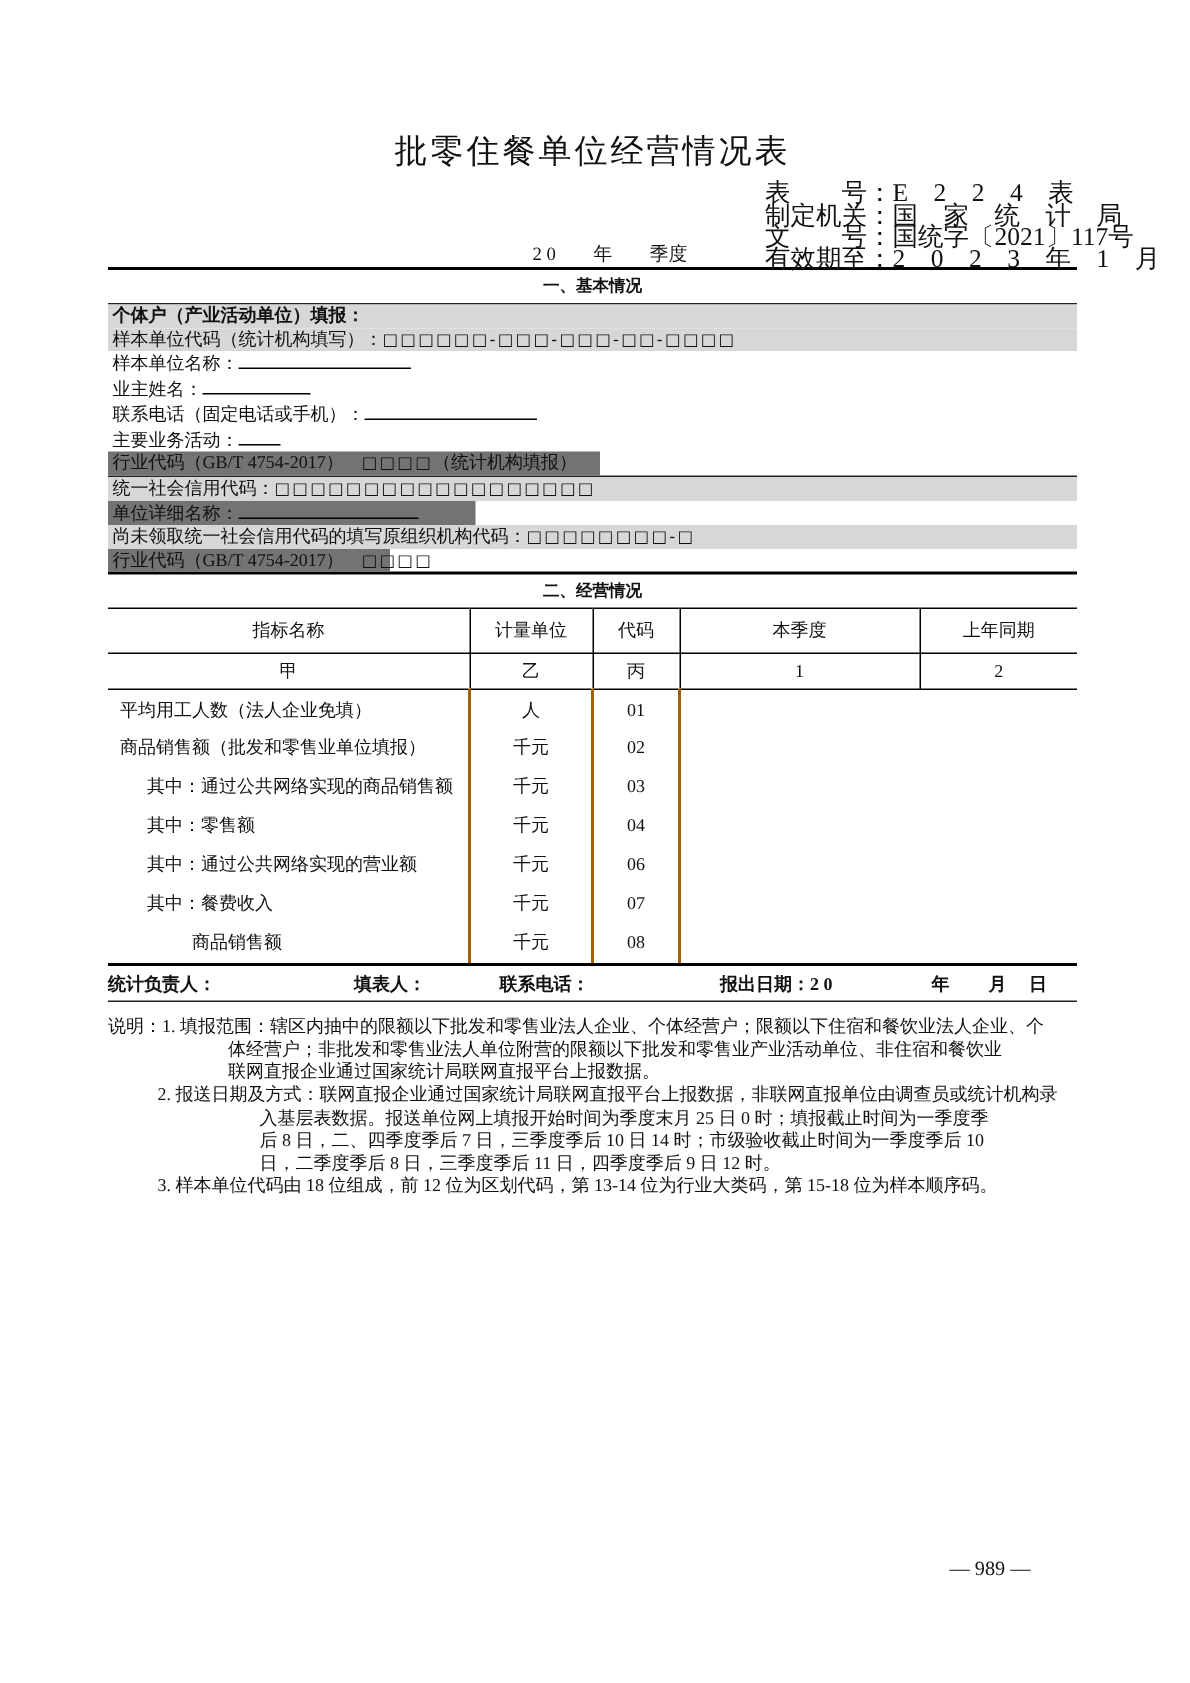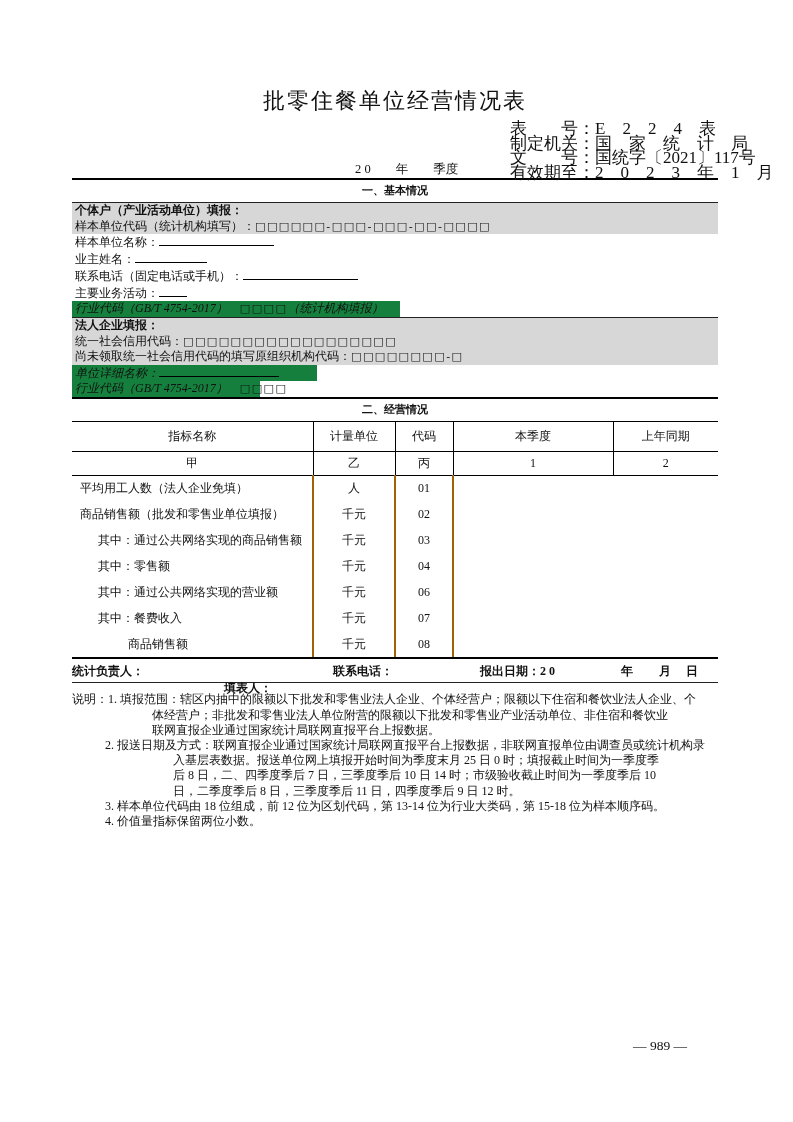--- a/index.html
+++ b/index.html
@@ -25,21 +25,21 @@
 
   .sec-title {
     text-align:center; font-family:"Liberation Sans","DejaVu Sans",sans-serif;
     font-weight:bold; font-size:11px; padding:3px 0 4px;
   }
   .sec-title.bordered { border-bottom:1px solid #222; }
 
   .fline { font-size:12px; line-height:15.7px; padding-left:3px; white-space:nowrap; }
   .legal .fline { line-height:15.6px; }
   .gray { background:#d7d7d7; }
-  .gray-part { background:#15803d; display:inline-block; margin-left:-3px; padding-left:3px;font-style:italic; }
+  .gray-part { background:#737373; display:inline-block; margin-left:-3px; padding-left:3px; }
   .hd { font-family:"Liberation Sans","DejaVu Sans",sans-serif; font-weight:bold; font-size:12px; }
   .boxes { font-family:"DejaVu Sans",sans-serif; font-size:11px; letter-spacing:1.5px; }
   .blank { display:inline-block; border-bottom:1px solid #000; height:12px; vertical-align:baseline; }
   .w115 { width:115px; } .w72 { width:72px; } .w28 { width:28px; } .w120 { width:120px; }
   .gp-ind { width:328px; } .gp-name { width:245px; } .gp-code { width:188px; }
 
   table.op { border-collapse:collapse; width:646px; table-layout:fixed; border-top:1.2px solid #000; }
   table.op td { font-size:12px; overflow:hidden; white-space:nowrap; }
   thead td { text-align:center; border-bottom:1px solid #000;margin-top:48px; }
   thead tr.h1 td { height:30px; }
@@ -47,21 +47,21 @@
   thead td:not(:last-child) { border-right:1px solid #000; }
   tbody td { height:26px; }
   tbody td.c1, tbody td.c2, tbody td.c3 { border-right:2px solid #a16207; }
   tbody td.c1 { text-align:left; padding-left:8px; }
   tbody td.c2, tbody td.c3 { text-align:center; }
   tbody td.ind1 { padding-left:26px; }
   tbody td.ind2 { padding-left:56px; }
 
   .sign-row { position:relative; height:23px; font-size:12px; }
   .sign-row span { position:absolute; top:4px; white-space:nowrap;font-weight:bold; }
-  .fp-a{left:0;} .fp-b{left:152px;margin-top:17px;} .fp-c{left:261px;} .fp-d{left:408px;}
+  .fp-a{left:0;} .fp-b{left:164px;} .fp-c{left:261px;} .fp-d{left:408px;}
   .fp-e{left:549px;} .fp-f{left:587px;} .fp-g{left:614px;}
 
   .notes { margin-top:9px; font-size:12px; line-height:15.2px; }
   .notes div { white-space:nowrap; }
   .n1 { padding-left:33px; } .n2 { padding-left:80px; } .n3 { padding-left:101px; }
 
   .page-num { position:absolute; left:633px; top:1038px; font-size:13.5px; white-space:nowrap; }
 </style>
 </head>
 <body>
@@ -115,29 +115,28 @@
         <span>主要业务活动：</span><span class="blank w28"></span>
       </div>
       <div class="fline">
         <span class="gray-part gp-ind"><span>行业代码（GB/T 4754-2017）　</span><span class="boxes">□□□□</span><span>（统计机构填报）</span></span>
       </div>
     </div>
 
     <div class="rule-thin"></div>
 
     <div class="legal">
-      <div class="fline gray hd">法人企业填报：</div>
       <div class="fline gray">
         <span>统一社会信用代码：</span><span class="boxes">□□□□□□□□□□□□□□□□□□</span>
       </div>
+      <div class="fline">
+        <span class="gray-part gp-name"><span>单位详细名称：</span><span class="blank w120"></span></span>
+      </div>
       <div class="fline gray">
         <span>尚未领取统一社会信用代码的填写原组织机构代码：</span><span class="boxes">□□□□□□□□-□</span>
-      </div>
-      <div class="fline">
-        <span class="gray-part gp-name"><span>单位详细名称：</span><span class="blank w120"></span></span>
       </div>
       <div class="fline">
         <span class="gray-part gp-code"><span>行业代码（GB/T 4754-2017）　</span><span class="boxes">□□□□</span></span>
       </div>
     </div>
 
     <div class="rule-thick"></div>
 
     <div class="sec-title">二、经营情况</div>
 
@@ -234,19 +233,18 @@
 
     <div class="notes">
       <div class="n0">说明：1. 填报范围：辖区内抽中的限额以下批发和零售业法人企业、个体经营户；限额以下住宿和餐饮业法人企业、个</div>
       <div class="n2">体经营户；非批发和零售业法人单位附营的限额以下批发和零售业产业活动单位、非住宿和餐饮业</div>
       <div class="n2">联网直报企业通过国家统计局联网直报平台上报数据。</div>
       <div class="n1">2. 报送日期及方式：联网直报企业通过国家统计局联网直报平台上报数据，非联网直报单位由调查员或统计机构录</div>
       <div class="n3">入基层表数据。报送单位网上填报开始时间为季度末月 25 日 0 时；填报截止时间为一季度季</div>
       <div class="n3">后 8 日，二、四季度季后 7 日，三季度季后 10 日 14 时；市级验收截止时间为一季度季后 10</div>
       <div class="n3">日，二季度季后 8 日，三季度季后 11 日，四季度季后 9 日 12 时。</div>
       <div class="n1">3. 样本单位代码由 18 位组成，前 12 位为区划代码，第 13-14 位为行业大类码，第 15-18 位为样本顺序码。</div>
-      <div class="n1">4. 价值量指标保留两位小数。</div>
     </div>
 
   </div>
 
   <div class="page-num">— 989 —</div>
 </div>
 
 </body></html>

